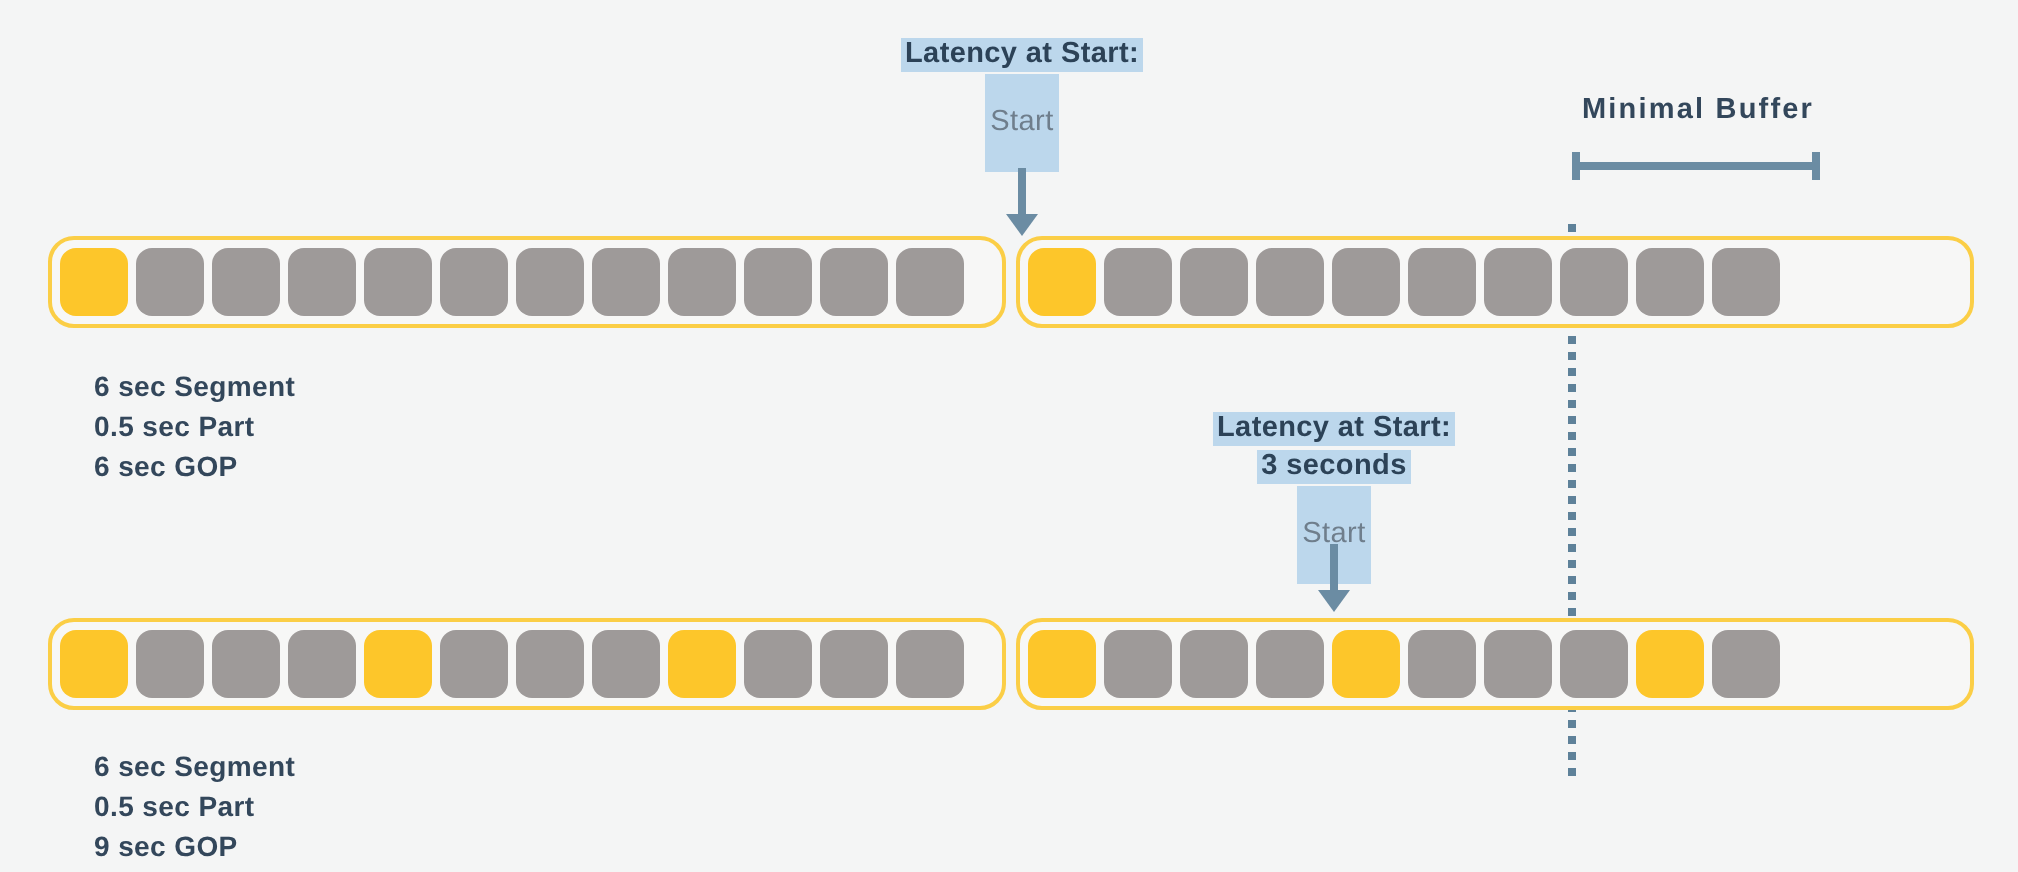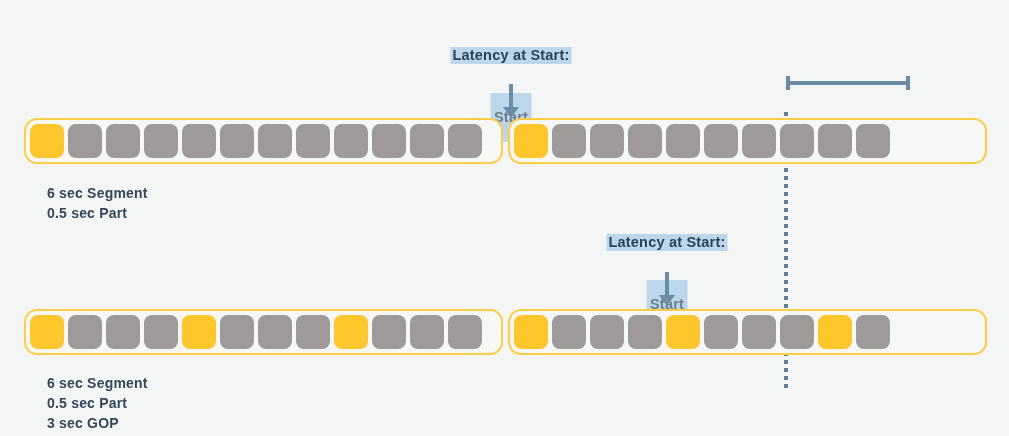--- a/index.html
+++ b/index.html
@@ -35,28 +35,27 @@
     letter-spacing: .2px;
     padding: 0 2px;
   }
   .callout .hl.sub {
     font-size: 14.5px;
   }
   .callout .start {
     display: inline-block;
     background: #bcd7ec;
     color: #6f7e8c;
-    font-weight: bold;
+    font-weight: normal;
     font-size: 14.5px;
     padding: 16px 3px;
     letter-spacing: .2px;
   }
   .callout .line {
     display: block;
-    margin-top: 28px;
   }
 
   
   .arrow {
     position: absolute;
     width: 18px;
   }
   .arrow .shaft {
     position: absolute;
     left: 7px;
@@ -158,20 +157,21 @@
   <div class="callout" style="left:511px; top:18px; transform:translateX(-50%);">
     <span class="line"><span class="hl">Latency at Start:</span></span>
     <span class="line"><span class="start">Start</span></span>
   </div>
 
   <div class="arrow" style="left:502px; top:84px; height:34px;">
     <div class="shaft" style="height:24px;"></div>
     <div class="head" style="top:23px;"></div>
   </div>
 
+  <div class="buffer-label" style="left:849px; top:47px; transform:translateX(-50%);">Minimal Buffer</div>
 
   <div class="buffer-bracket" style="left:786px; top:76px; width:124px;">
     <div class="bar"></div>
     <div class="cap l"></div>
     <div class="cap r"></div>
   </div>
 
   <div class="divider" style="left:784px; top:112px; height:280px;"></div>
 
   <div class="segment" style="left:24px; top:118px; width:479px; height:46px;">
@@ -202,24 +202,26 @@
       <div class="block"></div>
       <div class="block"></div>
       <div class="block"></div>
       <div class="block"></div>
     </div>
   </div>
 
   <div class="caption" style="left:47px; top:184px;">
     <div>6 sec Segment</div>
     <div>0.5 sec Part</div>
+    <div>6 sec GOP</div>
   </div>
 
   <div class="callout" style="left:667px; top:205px; transform:translateX(-50%);">
     <span class="line"><span class="hl">Latency at Start:</span></span>
+    <span class="line"><span class="hl sub">3 seconds</span></span>
     <span class="line"><span class="start">Start</span></span>
   </div>
 
   <div class="arrow" style="left:658px; top:272px; height:34px;">
     <div class="shaft" style="height:24px;"></div>
     <div class="head" style="top:23px;"></div>
   </div>
 
   <div class="segment" style="left:24px; top:309px; width:479px; height:46px;">
     <div class="blocks">
@@ -249,16 +251,16 @@
       <div class="block"></div>
       <div class="block"></div>
       <div class="block key"></div>
       <div class="block"></div>
     </div>
   </div>
 
   <div class="caption" style="left:47px; top:374px;">
     <div>6 sec Segment</div>
     <div>0.5 sec Part</div>
-    <div>3 sec GOP</div>
+    <div>9 sec GOP</div>
   </div>
 
 </div>
 
 </body></html>

